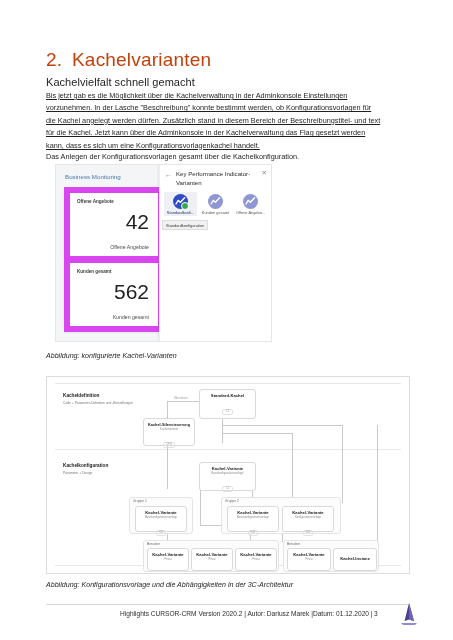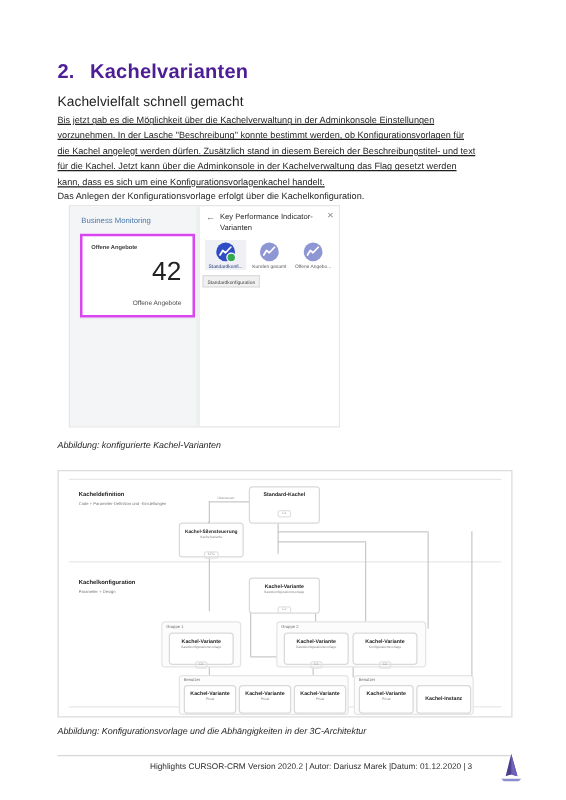--- a/index.html
+++ b/index.html
@@ -20,25 +20,24 @@
     left: 0; top: 0;
     width: 453px; height: 640px;
     background: #fff;
   }
 
   
   .section-heading {
     position: absolute;
     left: 46px;
     top: 49px;
-    font-size: 16px;
-    color: #4c1d95;
+    font-size: 19px;
+    color: #c2410c;
     letter-spacing: .2px;
     white-space: nowrap;
-    font-weight: bold;
   }
   .section-heading .num { display:inline-block; width: 26px; }
 
   .subheading {
     position: absolute;
     left: 46px;
     top: 76px;
     font-size: 11px;
     font-weight: normal;
     color: #1f1f1f;
@@ -79,21 +78,21 @@
     position: absolute;
     left: 9px; top: 8px;
     font-size: 6.2px;
     color: #4a77a8;
   }
   .kpi-card {
     position: absolute;
     left: 8px;
     width: 88px;
     background: #ffffff;
-    border: 2px solid #d946ef;
+    border: 6px solid #d946ef;
     box-shadow: 0 1px 1px rgba(0,0,0,.05);
   }
   #kpi1 { top: 22px; height: 63px; }
   #kpi2 { top: 92px; height: 63px; }
   .kpi-label-top {
     position: absolute;
     left: 7px; top: 6px;
     font-size: 4.6px;
     font-weight: bold;
     color: #3d3d3d;
@@ -332,33 +331,38 @@
 
 <div class="page">
 
   <div class="section-heading">
     <span class="num">2.</span><span>Kachelvarianten</span>
   </div>
 
   <div class="subheading">Kachelvielfalt schnell gemacht</div>
 
   <div class="body-para" id="para1">Bis jetzt gab es die Möglichkeit über die Kachelverwaltung in der Adminkonsole Einstellungen vorzunehmen. In der Lasche "Beschreibung" konnte bestimmt werden, ob Konfigurationsvorlagen für die Kachel angelegt werden dürfen. Zusätzlich stand in diesem Bereich der Beschreibungstitel- und text für die Kachel. Jetzt kann über die Adminkonsole in der Kachelverwaltung das Flag gesetzt werden kann, dass es sich um eine Konfigurationsvorlagenkachel handelt.</div>
-  <div class="body-para" id="para2">Das Anlegen der Konfigurationsvorlage erfolgt über die Kachelkonfiguration.</div>
+  <div class="body-para" id="para2">Das Anlegen der Konfigurationsvorlagen gesamt über die Kachelkonfiguration.</div>
 
   <div class="fig1">
 
     <div class="bm-panel">
       <div class="bm-title">Business Monitoring</div>
 
       <div class="kpi-card" id="kpi1">
         <div class="kpi-label-top">Offene Angebote</div>
         <div class="kpi-value">42</div>
         <div class="kpi-label-bottom">Offene Angebote</div>
       </div>
 
+      <div class="kpi-card" id="kpi2">
+        <div class="kpi-label-top">Kunden gesamt</div>
+        <div class="kpi-value">562</div>
+        <div class="kpi-label-bottom">Kunden gesamt</div>
+      </div>
     </div>
 
     <div class="kpi-dialog">
       <div class="kpi-dialog-back">←</div>
       <div class="kpi-dialog-title">Key Performance Indicator-Varianten</div>
       <div class="kpi-dialog-close">✕</div>
 
       <div class="variant-row">
 
         <div class="variant-item selected" id="vi0">

